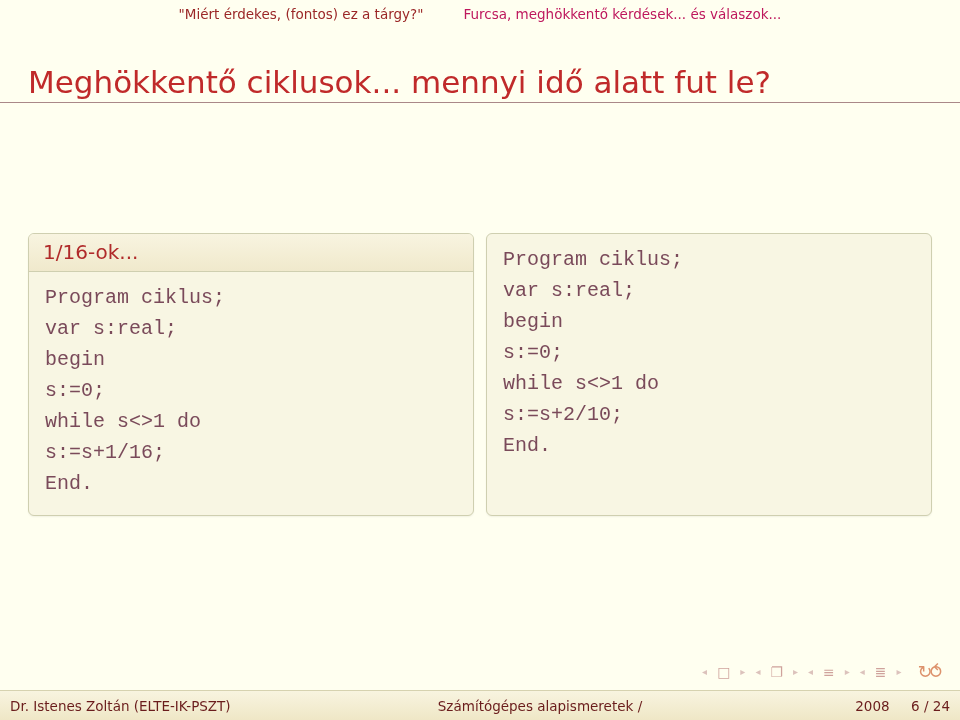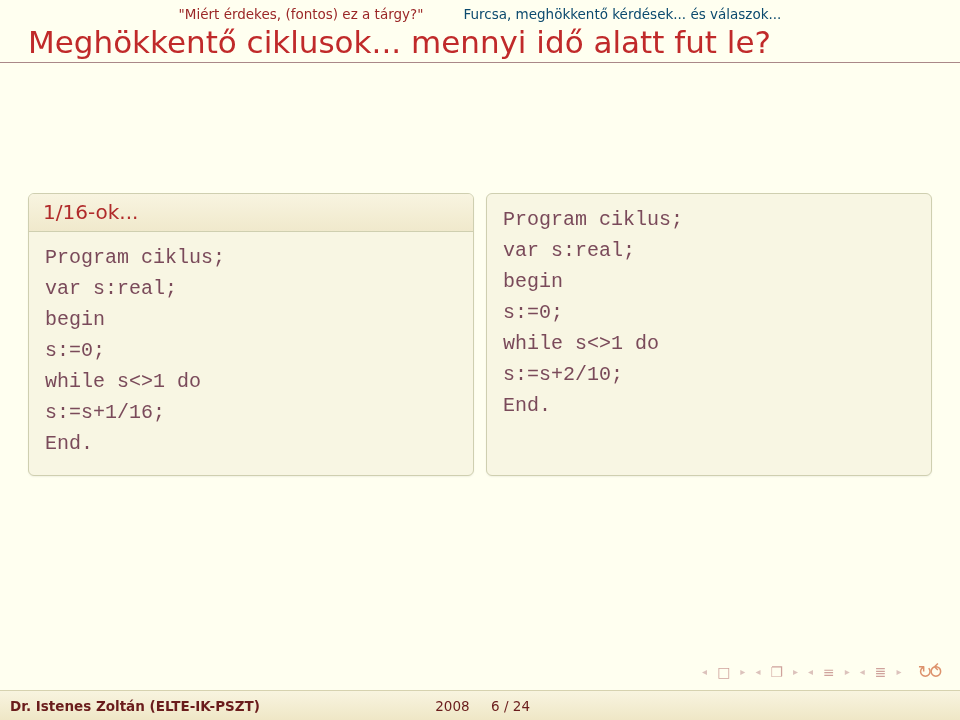--- a/index.html
+++ b/index.html
@@ -13,26 +13,27 @@
     overflow: hidden;
   }
   .nav-row {
     display: flex;
     justify-content: center;
     gap: 40px;
     font-size: 13.5px;
     padding-top: 6px;
   }
   .nav-row .crumb1 { color: #9b2727; }
-  .nav-row .crumb2 { color: #0c4a6e; }
+  .nav-row .crumb2 { color: #be185d; }
   .slide-title {
     font-size: 31px;
     color: #c02a2a;
     padding: 2px 0 0 28px;
     font-weight: 500;
+    margin-top: 40px;
   }
   .hr {
     height: 1px;
     background: #aa8888;
     margin-top: 2px;
   }
   .columns {
     display: flex;
     gap: 12px;
     padding: 130px 28px 0 28px;
@@ -64,21 +65,21 @@
     left: 0; right: 0; bottom: 0;
     height: 30px;
     background: linear-gradient(#f8f4e0,#efe7c6);
     border-top: 1px solid #d6d2b0;
     display: flex;
     align-items: center;
     font-size: 13.5px;
     color: #6a1c1c;
     padding: 0 10px;
   }
-  .footer .left  { flex: 0 0 320px; font-weight: bold; }
+  .footer .left  { flex: 0 0 320px; }
   .footer .center{ flex: 1; text-align: center; }
   .footer .right { flex: 0 0 200px; text-align: right; }
   .navbar-icons {
     position: absolute;
     right: 18px;
     bottom: 38px;
     display: flex;
     align-items: center;
     gap: 4px;
     color: #b06666;
@@ -141,18 +142,19 @@
   <span>≡</span>
   <span class="tri">▸</span>
   <span class="tri">◂</span>
   <span>≣</span>
   <span class="tri">▸</span>
   <span class="refresh">↻⥀</span>
 </div>
 
 <div class="footer">
   <div class="left">Dr. Istenes Zoltán (ELTE-IK-PSZT)</div>
+  <div class="center">Számítógépes alapismeretek /</div>
   <div class="right">
     <span>2008</span>
     &nbsp;&nbsp;&nbsp;
     <span>6 / 24</span>
   </div>
 </div>
 
 </body></html>

